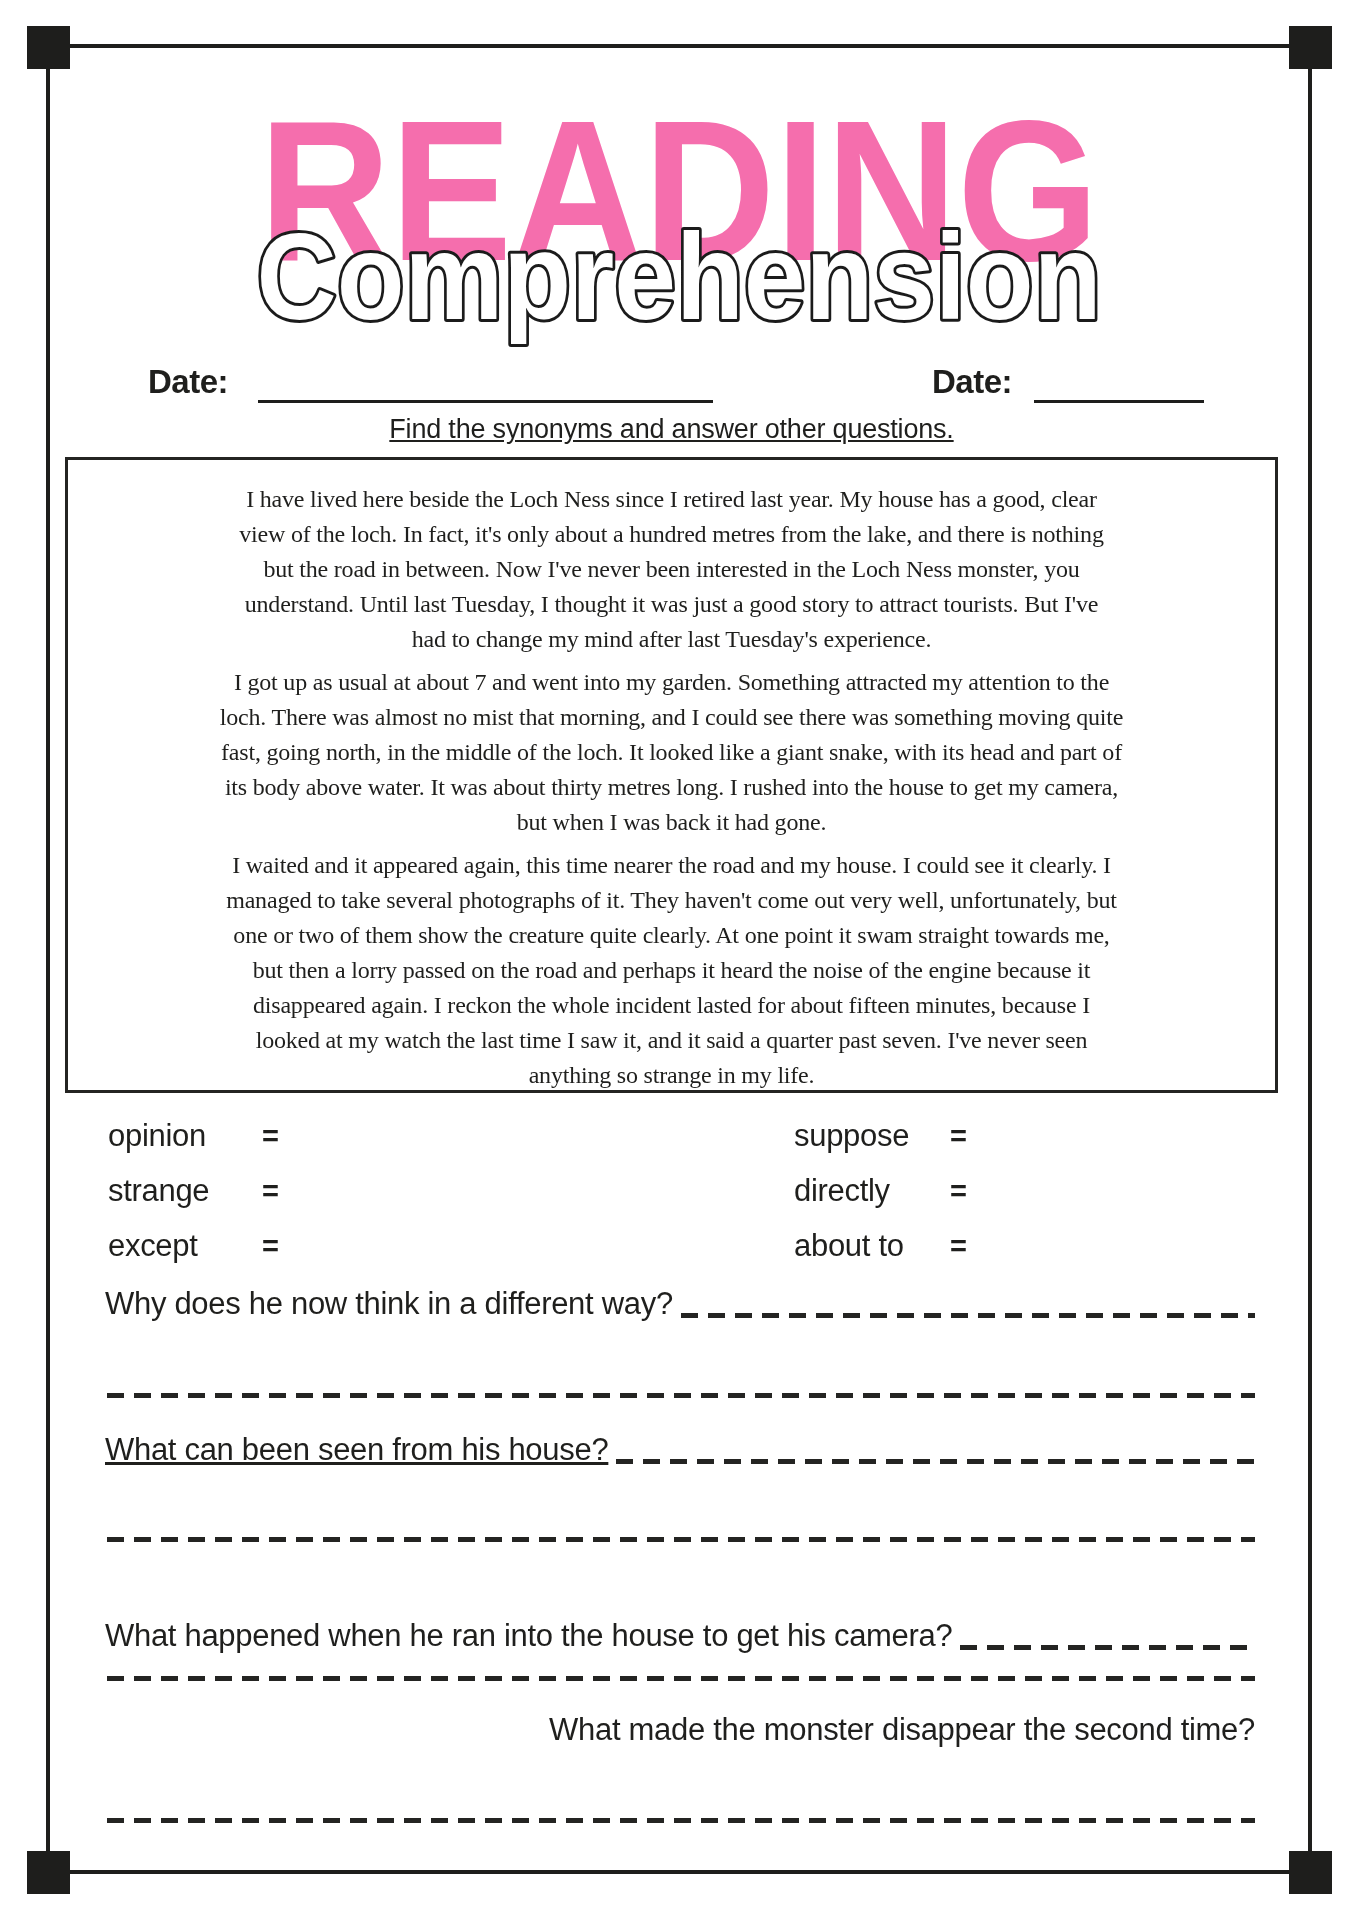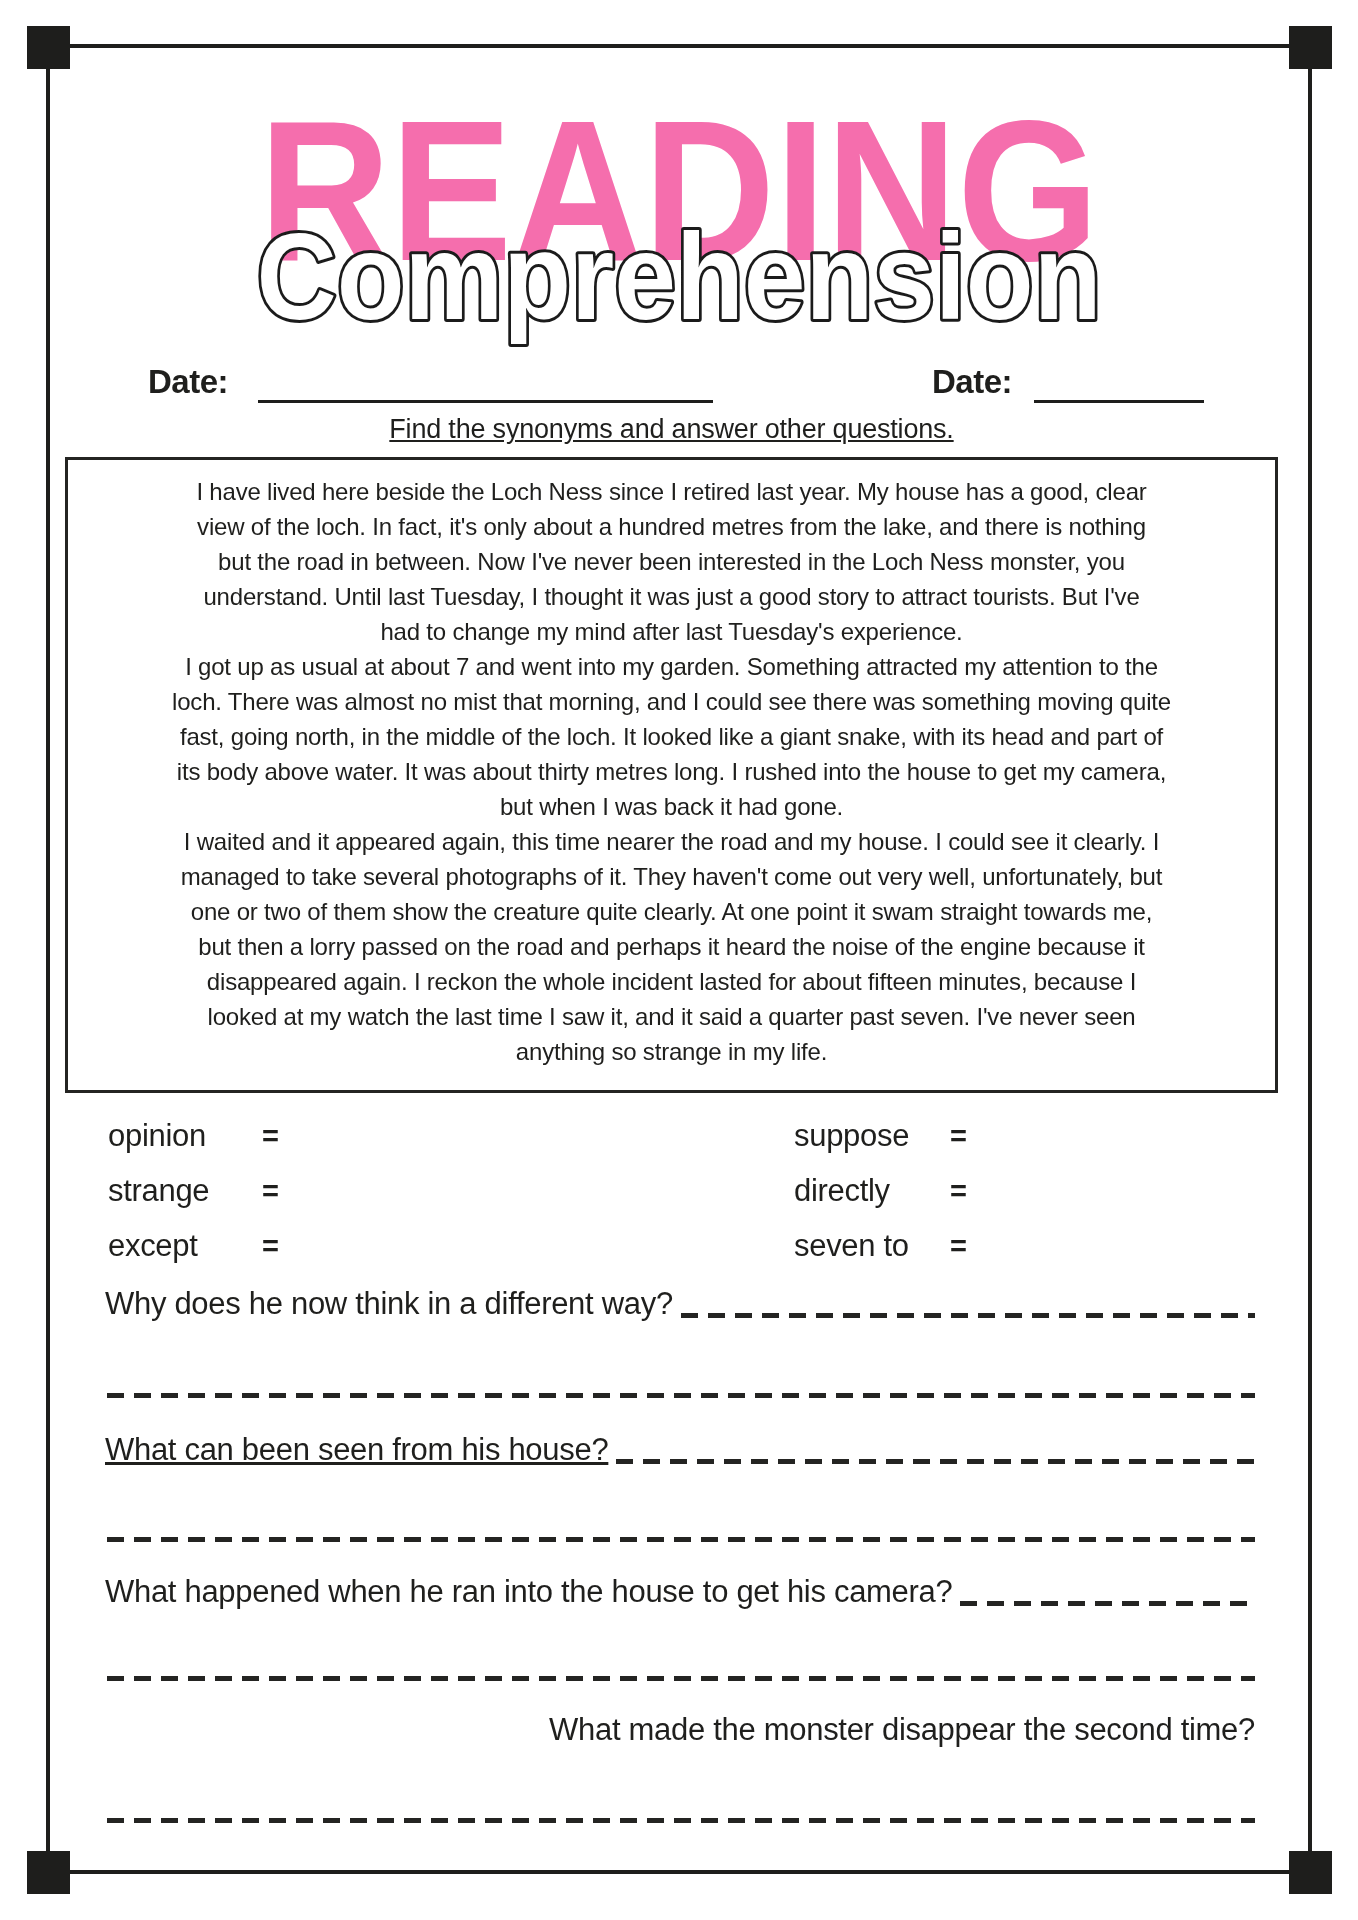--- a/index.html
+++ b/index.html
@@ -15,21 +15,21 @@
   .title-secondary{font-family:"Liberation Sans",sans-serif;font-weight:bold;}
   
   .label{position:absolute;font-size:33px;font-weight:bold;letter-spacing:-0.5px;}
   .blank-solid{position:absolute;height:3px;background:#1e1e1c;}
   .instruction{position:absolute;left:65px;top:414px;width:1213px;text-align:center;
                font-size:27px;letter-spacing:-0.2px;text-decoration:underline;}
   
   .passage-box{position:absolute;left:65px;top:457px;width:1213px;height:636px;
                border:3px solid #242422;box-sizing:border-box;padding:14px 12px;
                text-align:center;font-size:24px;line-height:35px;letter-spacing:-0.2px;}
-  .passage-box p{margin:0;white-space:pre-line;}
+  .passage-box p{margin:8px;white-space:pre-line;font-family:Liberation Serif, serif;}
   
   .syn-word{position:absolute;font-size:31px;letter-spacing:-0.3px;}
   .syn-eq{position:absolute;font-size:29px;font-weight:bold;}
   
   .q-row{position:absolute;left:105px;width:1150px;display:flex;align-items:flex-end;}
   .q-text{font-size:31px;letter-spacing:-0.3px;white-space:nowrap;}
   .dash-fill{flex:1;height:5px;margin:0 0 4px 8px;
              background:repeating-linear-gradient(90deg,#242422 0 17px,transparent 17px 27px);}
   .dash-line{position:absolute;left:107px;width:1148px;height:5px;
              background:repeating-linear-gradient(90deg,#242422 0 17px,transparent 17px 27px);}
@@ -85,36 +85,36 @@
   <span class="syn-word" style="left:794px;top:1118px;">suppose</span>
   <span class="syn-eq" style="left:950px;top:1120px;">=</span>
 
   <span class="syn-word" style="left:108px;top:1173px;">strange</span>
   <span class="syn-eq" style="left:262px;top:1175px;">=</span>
   <span class="syn-word" style="left:794px;top:1173px;">directly</span>
   <span class="syn-eq" style="left:950px;top:1175px;">=</span>
 
   <span class="syn-word" style="left:108px;top:1228px;">except</span>
   <span class="syn-eq" style="left:262px;top:1230px;">=</span>
-  <span class="syn-word" style="left:794px;top:1228px;">seven to</span>
+  <span class="syn-word" style="left:794px;top:1228px;">about to</span>
   <span class="syn-eq" style="left:950px;top:1230px;">=</span>
 
   <div class="q-row" style="top:1286px;">
     <span class="q-text">Why does he now think in a different way?</span>
     <div class="dash-fill"></div>
   </div>
   <div class="dash-line" style="top:1393px;"></div>
 
   <div class="q-row" style="top:1432px;text-decoration:underline;">
     <span class="q-text">What can been seen from his house? </span>
     <div class="dash-fill"></div>
   </div>
   <div class="dash-line" style="top:1537px;"></div>
 
-  <div class="q-row" style="top:1574px;">
+  <div class="q-row" style="top:1618px;">
     <span class="q-text">What happened when he ran into the house to get his camera?</span>
     <div class="dash-fill"></div>
   </div>
   <div class="dash-line" style="top:1676px;"></div>
 
   <div class="q-row" style="top:1712px;flex-direction:column;">
     <span class="q-text">What made the monster disappear the second time?</span>
     <div class="dash-fill"></div>
   </div>
   <div class="dash-line" style="top:1818px;"></div>

